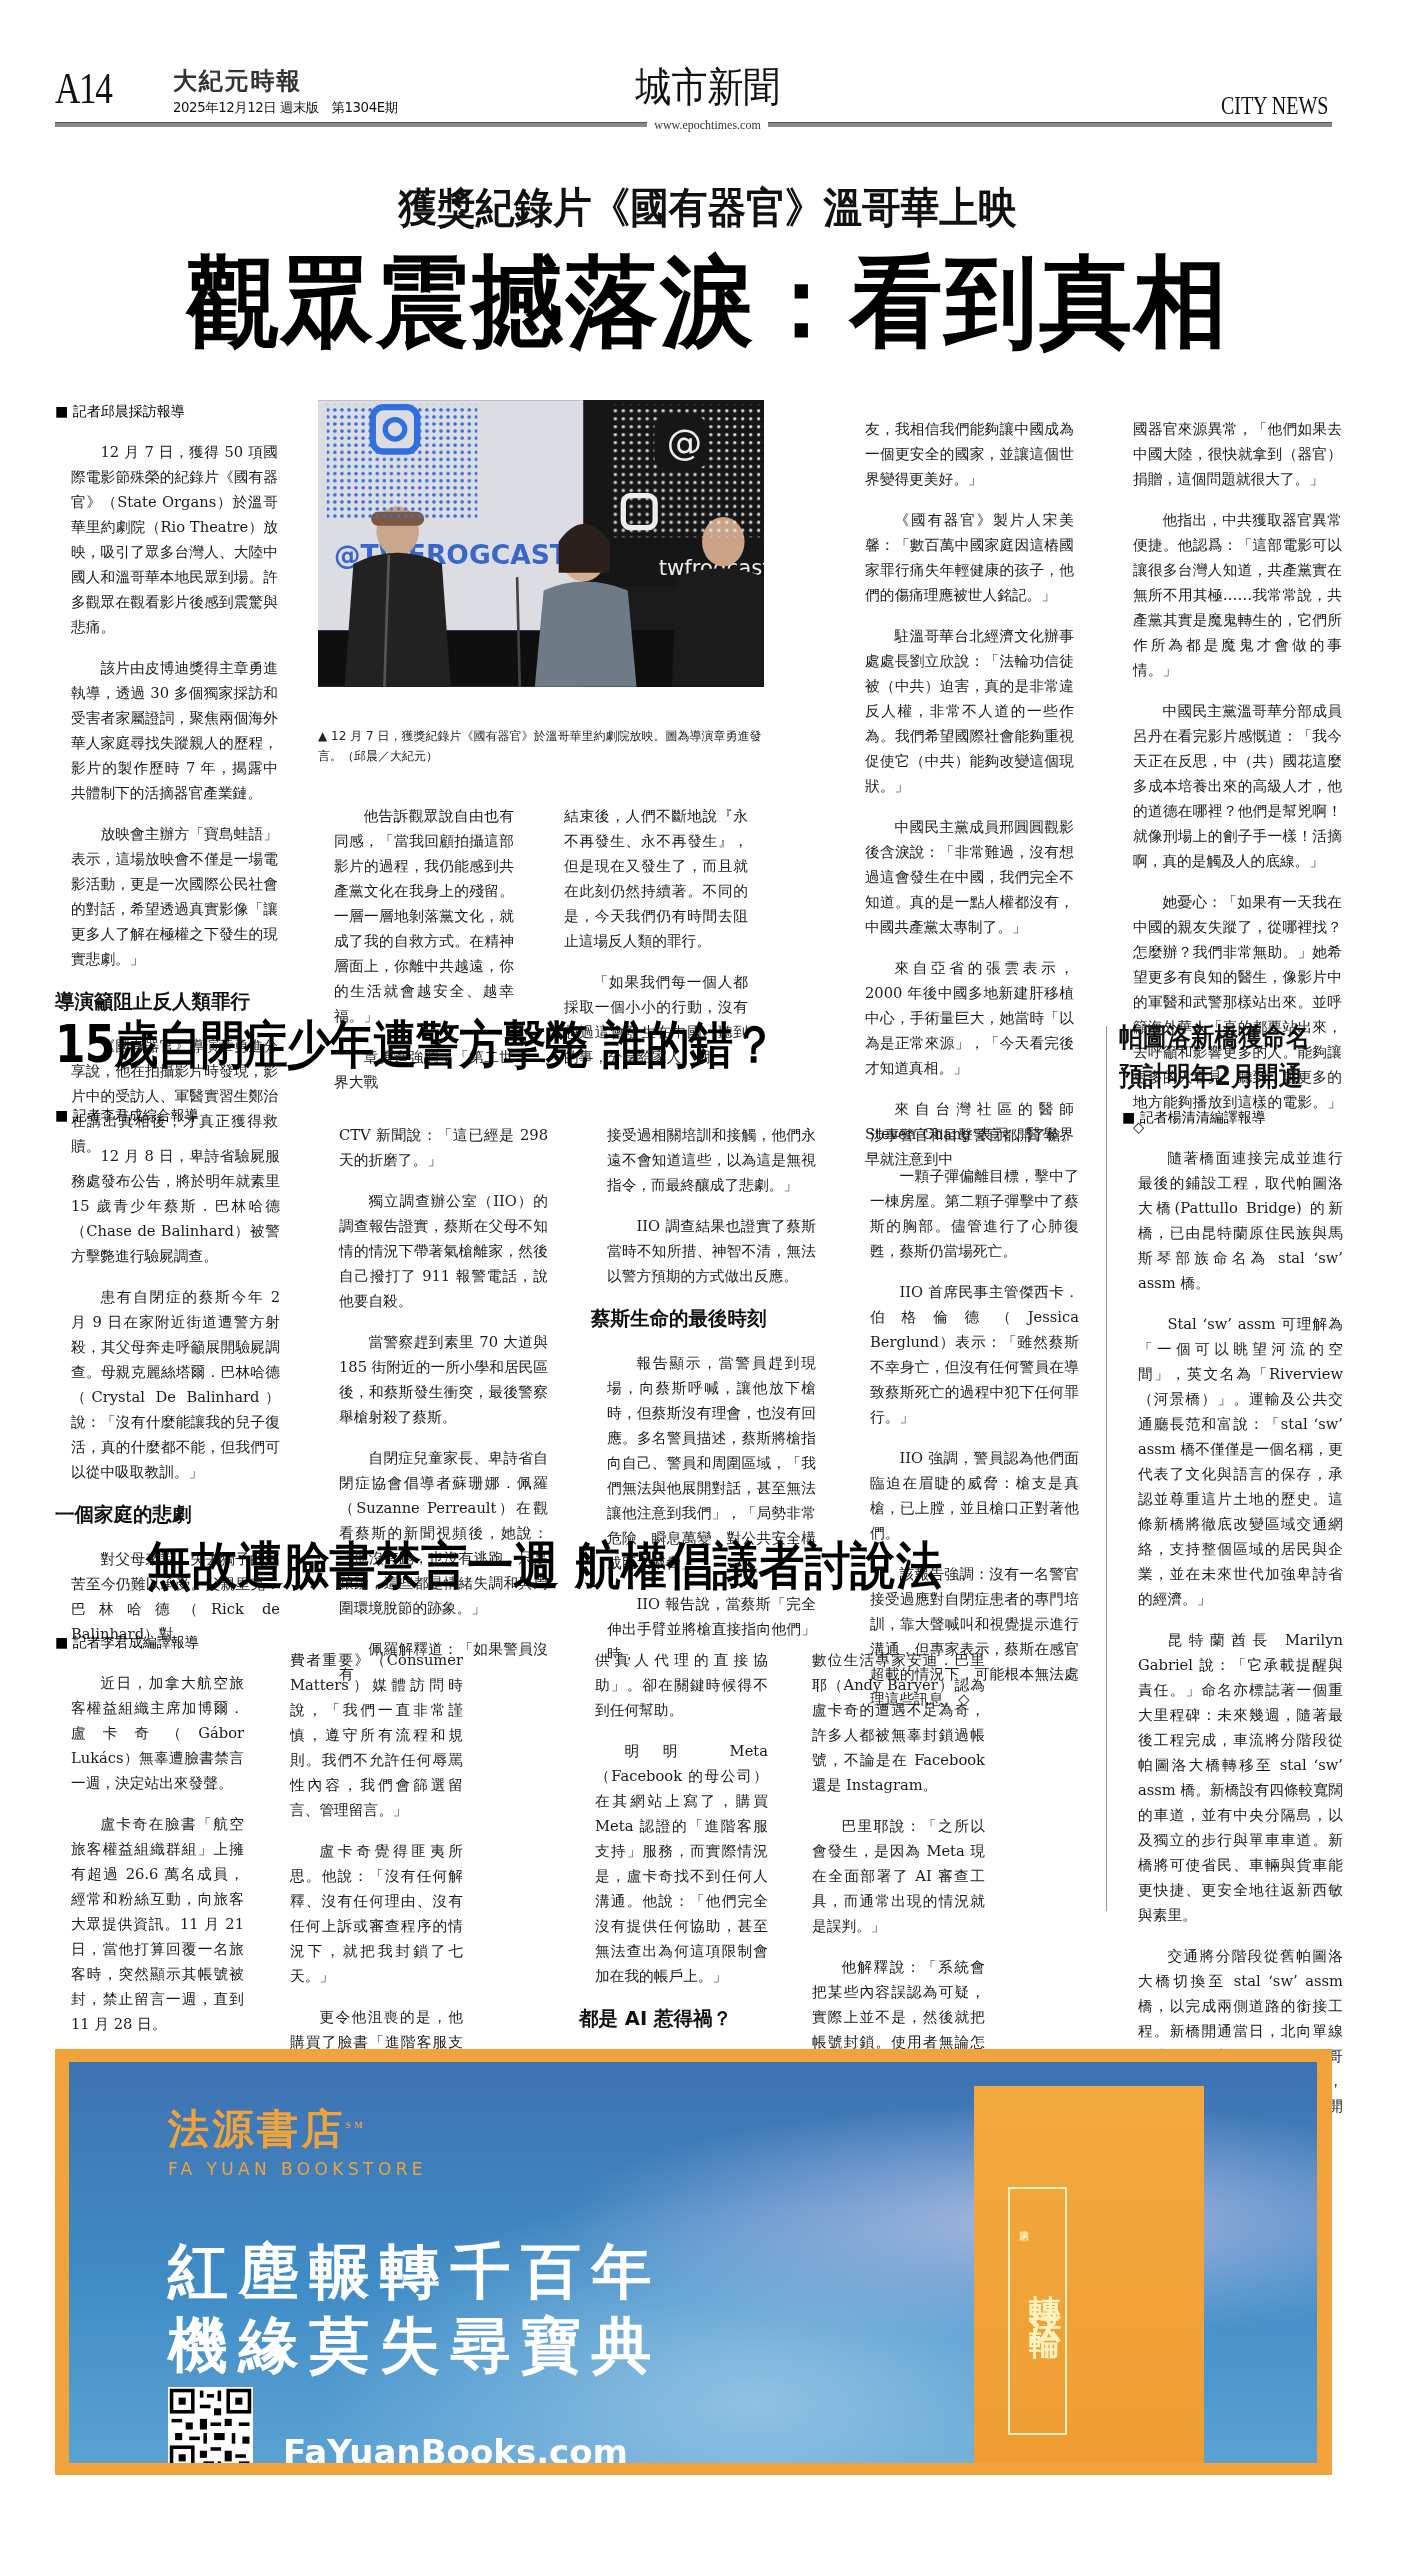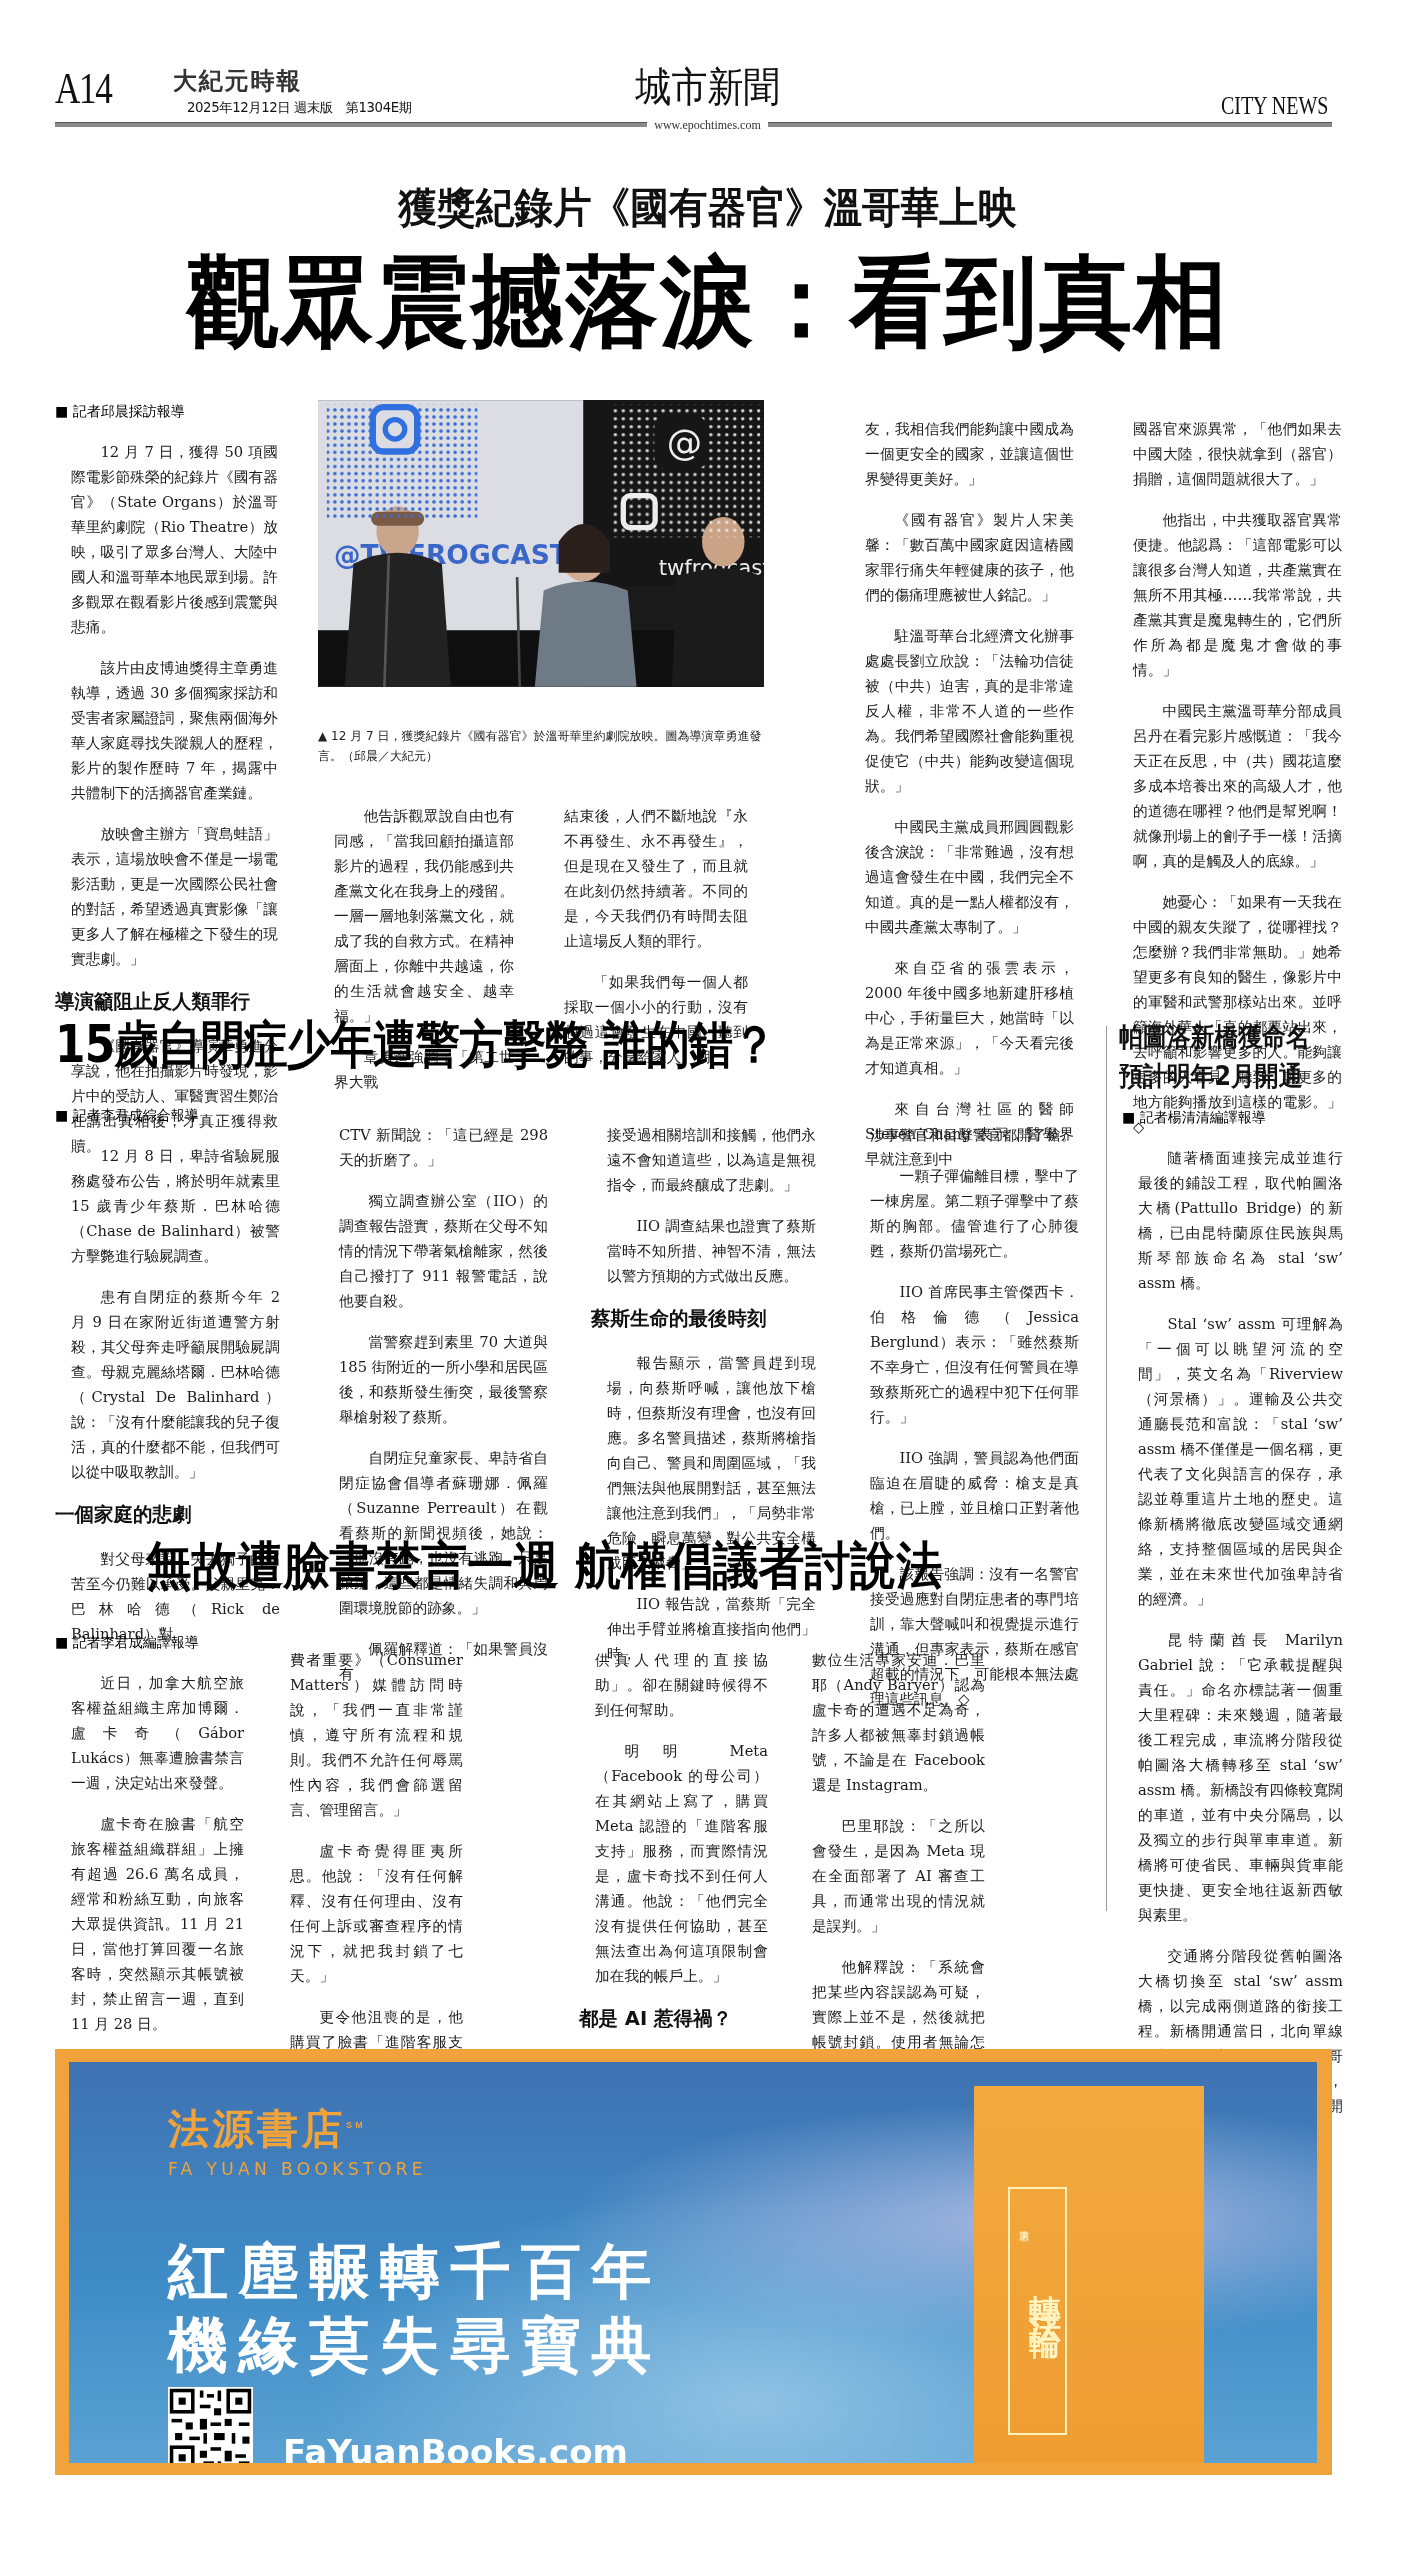--- a/index.html
+++ b/index.html
@@ -2,21 +2,21 @@
 <html style="font-size:14px"><head>
 <meta charset="utf-8">
 <style>
   html, body { margin:0; padding:0; background:#ffffff; }
   body { width:1415px; height:2576px; position:relative; overflow:hidden;
          font-family:"DejaVu Serif","Liberation Serif",serif; color:#111; }
   .abs { position:absolute; }
   
   .page-no { left:55px; top:64px; font-family:"Liberation Serif",serif; font-size:44px; line-height:50px; color:#111; letter-spacing:-1.8px; transform:scaleX(0.8); transform-origin:left; }
   .paper-name { left:173px; top:65px; font-family:"DejaVu Sans",sans-serif; font-size:24px; font-weight:bold; color:#333; letter-spacing:1.8px; }
-  .edition { left:173px; top:99px; font-family:"DejaVu Sans",sans-serif; font-size:13.3px; color:#111; letter-spacing:-0.4px;margin-left:14px; }
+  .edition { left:173px; top:99px; font-family:"DejaVu Sans",sans-serif; font-size:13.3px; color:#111; letter-spacing:-0.4px; }
   .section-title { left:0; width:1415px; top:62px; text-align:center; font-family:"DejaVu Serif",serif; font-size:41px; line-height:50px; color:#111; transform:scaleX(0.88); }
   .city-news { right:87px; top:92px; font-family:"Liberation Serif",serif; font-size:25px; color:#111; transform:scaleX(0.8); transform-origin:right; }
   .rule { left:55px; width:1277px; top:122px; height:4.4px; background:#8a8a8a; border-top:0.9px solid #555; }
   .site-url { left:0; width:1415px; top:116px; text-align:center; }
   .site-url span { background:#fff; padding:0 7px; font-family:"Liberation Serif",serif; font-size:12px; color:#333; }
   
   .kicker { left:0; width:1415px; top:183px; text-align:center; font-family:"DejaVu Sans",sans-serif; font-weight:bold; font-size:42px; line-height:50px; color:#111; transform:scaleX(0.92); }
   .main-head { left:0; width:1415px; top:243px; text-align:center; font-family:"DejaVu Serif",serif; font-weight:bold; font-size:99px; line-height:117px; color:#000; letter-spacing:1.8px; transform:scaleX(0.94); }
   .head2 { left:55px; top:1013px; font-family:"DejaVu Sans",sans-serif; font-weight:bold; font-size:51px; line-height:64px; color:#000; transform:scaleX(0.86); transform-origin:left; letter-spacing:-0.9px; }
   .head3 { left:0; width:1088px; top:1535px; text-align:center; font-family:"DejaVu Sans",sans-serif; font-weight:bold; font-size:51px; line-height:62px; color:#000; transform:scaleX(0.9); }
@@ -31,21 +31,21 @@
   .subhead { font-family:"DejaVu Sans",sans-serif; font-weight:bold; font-size:19.5px; line-height:30px; margin:8.8px 0 12.4px; color:#111; }
   
   .photo { left:318px; top:400px; width:446px; height:287px; overflow:hidden; background:#1a1a1a; }
   .caption { left:318px; top:727px; width:451px; font-family:"DejaVu Sans",sans-serif; font-size:12px; line-height:19.5px; color:#222; }
   
   .ad { left:55px; top:2049px; width:1277px; height:426px; background:#f0a33a; }
   .ad-inner { position:absolute; left:14px; top:13.3px; width:1248px; height:401px;
     background:radial-gradient(ellipse at 78% 40%, #a8b8e0 0%, rgba(168,184,224,0) 35%),
                radial-gradient(ellipse at 55% 85%, #8fc1e3 0%, rgba(143,193,227,0) 45%),
                linear-gradient(180deg,#3f72b2 0%,#3f8cc6 55%,#5ba2d3 100%); overflow:hidden; }
-  .ad-logo { left:99px; top:40px; font-family:Liberation Sans, sans-serif; font-weight:bold; font-size:41px; color:#f0a33a; letter-spacing:3.5px; }
+  .ad-logo { left:99px; top:40px; font-family:Liberation Serif, serif; font-weight:bold; font-size:41px; color:#f0a33a; letter-spacing:3.5px; }
   .ad-logo-en { left:99px; top:97px; font-family:"DejaVu Sans",sans-serif; font-size:17px; color:#f0a33a; letter-spacing:4.4px; }
   .ad-line { left:99px; font-family:"DejaVu Sans",sans-serif; font-weight:bold; font-size:60px; color:#fff; letter-spacing:10.6px; }
   .ad-qr { left:99px; top:325px; width:85px; height:85px; background:#fff; }
   .ad-url { left:214px; top:370px; font-family:"DejaVu Sans",sans-serif; font-weight:bold; font-size:34px; color:#fff; }
   .ad-book { left:905px; top:24px; width:230px; height:377px; background:linear-gradient(180deg,#f2a93d,#ef9d33); }
   .ad-book-label { position:absolute; left:34px; top:101px; width:55px; height:244px; border:2.7px double #fff1b8; }
   .ad-book-author { position:absolute; left:7px; top:34px; font-size:9.7px; color:#fff3c0; writing-mode:vertical-rl; font-family:"DejaVu Serif",serif; }
   .ad-book-title { position:absolute; left:10.6px; top:80px; font-size:32px; line-height:50px; color:#fff3c0; writing-mode:vertical-rl; font-family:"DejaVu Serif",serif; font-weight:bold; letter-spacing:16px; }
 </style>
 </head>

